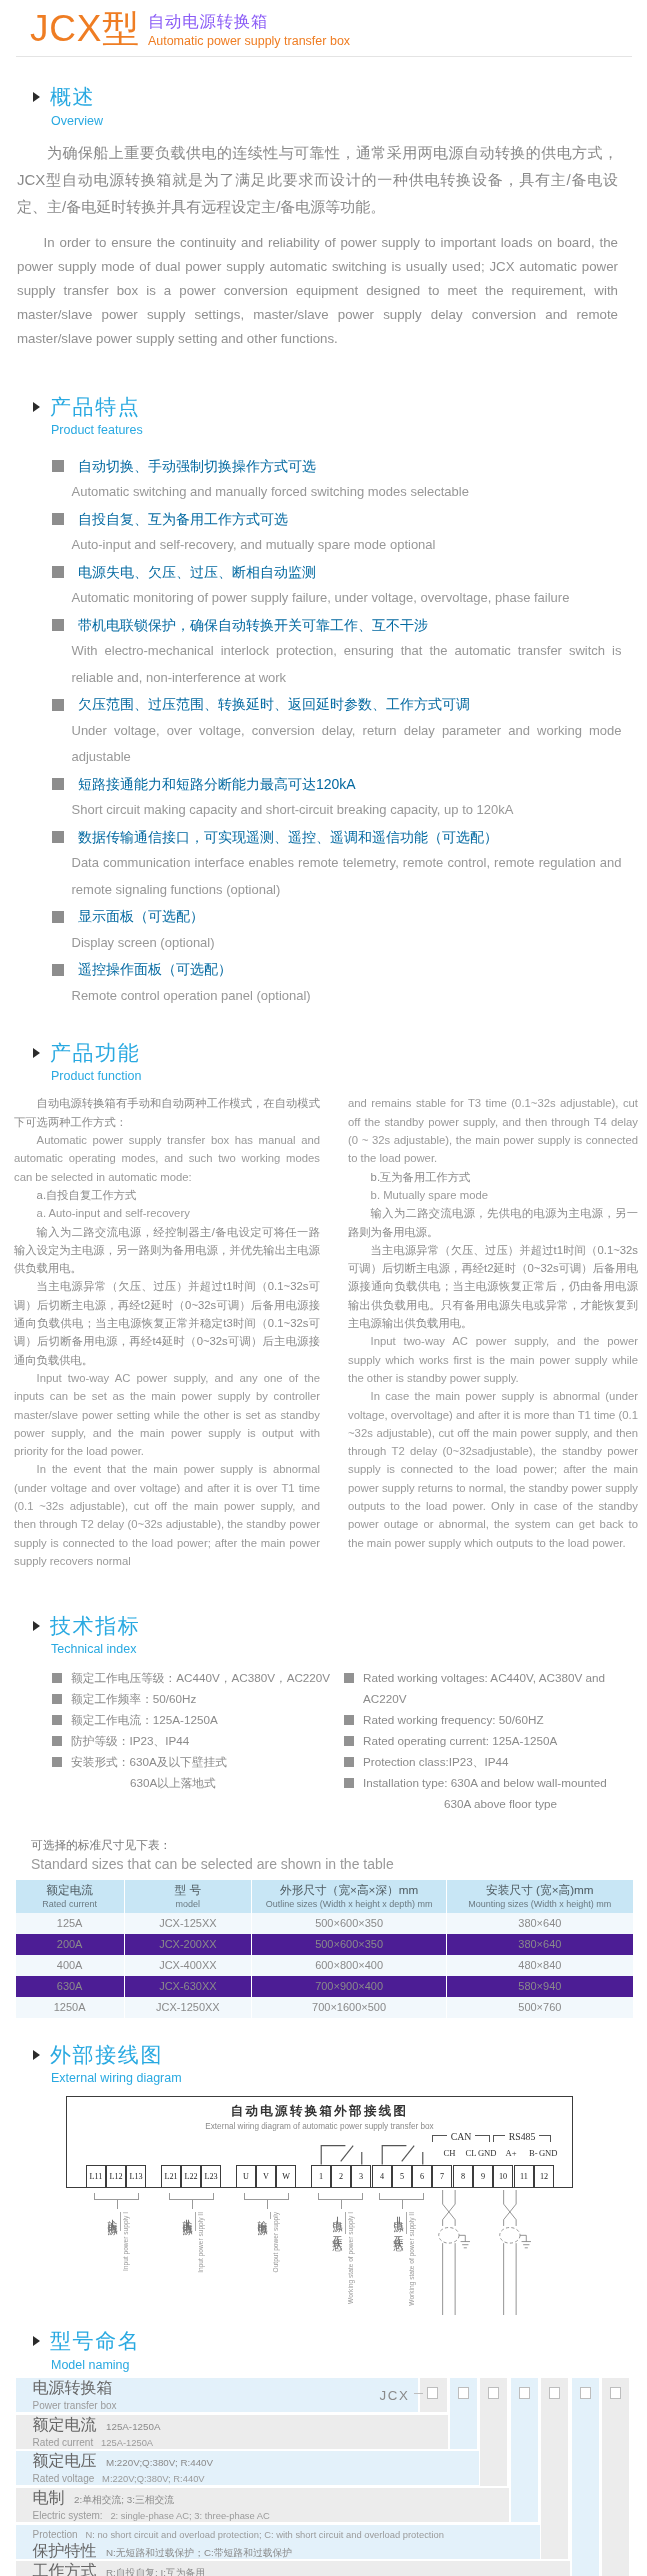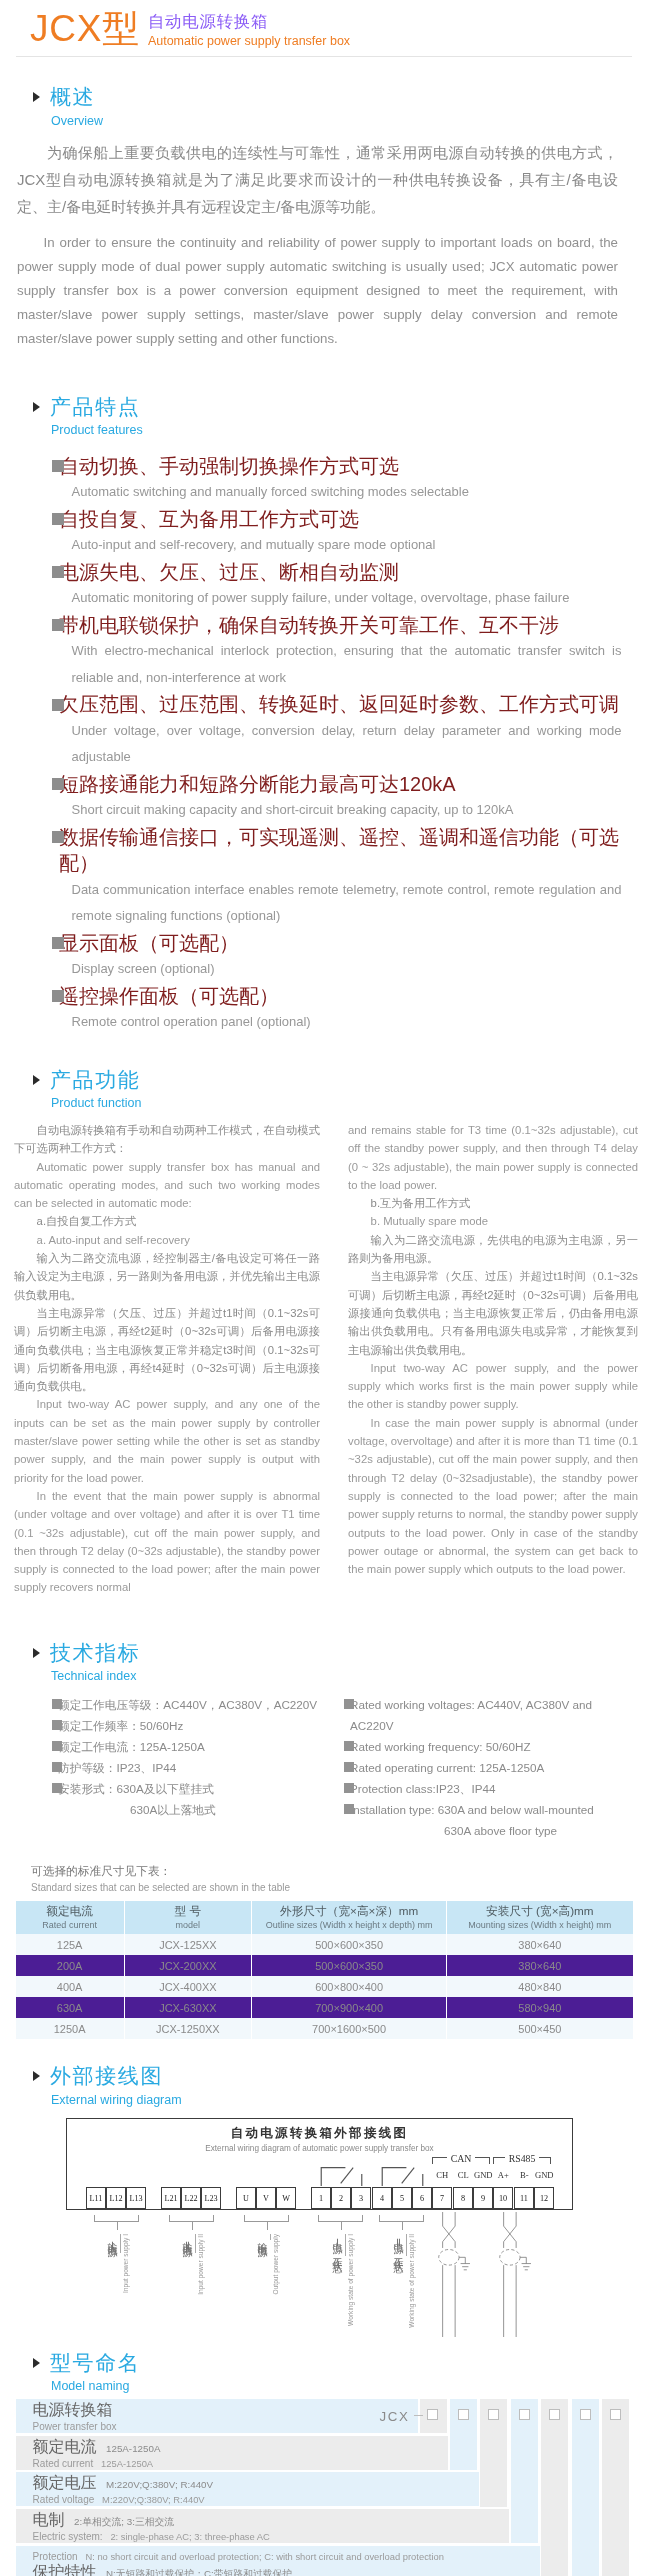--- a/index.html
+++ b/index.html
@@ -19,53 +19,53 @@
   .sec-cn{font-size:21px;color:#29a9e1;letter-spacing:1.6px;font-weight:400}
   .sec-en{font-size:12.5px;color:#29a9e1;margin:2.3px 0 0 18px}
   .mt-ov{margin-top:26.5px}.mt-ft{margin-top:42px}.mt-fn{margin-top:30px}
   .mt-ti{margin-top:42px}.mt-wd{margin-top:23.4px}.mt-nm{margin-top:0}
   
   .para{margin:11px 30px 0 17px;text-align:justify;text-indent:2em}
   .para.cn{font-size:15px;line-height:27px;color:#898989}
   .para.en{font-size:13.3px;line-height:24px;color:#919191}
   
   .features{margin:15.6px 26.5px 0 52px}
-  .feat-cn{position:relative;font-size:20px;line-height:26.5px;color:#7f1d1d;padding-left:7px}
+  .feat-cn{position:relative;font-size:14px;line-height:26.5px;color:#0369a1;padding-left:26px}
   .feat-en{font-size:13px;line-height:26.5px;color:#989898;padding-left:19.5px;text-align:justify}
   .sq{position:absolute;left:0;top:7.8px;width:11.7px;height:11.7px;background:#8d8d8d}
   
   .cols{display:flex;margin:11px 9.4px 0 14px;gap:28px}
   .colL{width:306px}.colR{width:290px}
   .fp{font-size:11.3px;line-height:18.3px;text-align:justify;text-indent:2em}
   .fp.cn{color:#8a8a8a}.fp.en{color:#9a9a9a}
   .fp.cont{text-indent:0}.fp.tl{text-align:left}
   
   .tech-cols{display:flex;margin:11px 0 0 52px}
   .techL{width:292px}.techR{width:290px}
-  .ti{position:relative;font-size:11.7px;line-height:21px;color:#8b8b8b;padding-left:6px}
+  .ti{position:relative;font-size:11.7px;line-height:21px;color:#8b8b8b;padding-left:19px}
   .sq2{position:absolute;left:0;top:5.5px;width:10px;height:10px;background:#929292}
   .ti.cont{padding-left:78px}.ti.contr{padding-left:100px}
   
   .note-cn{margin:23.4px 0 0 31px;font-size:11.7px;color:#787878}
-  .note-en{margin:3.1px 0 0 31px;font-size:10px;color:#9a9a9a}
+  .note-en{margin:3.1px 0 0 31px;font-size:14px;color:#9a9a9a}
   table.sizes{width:617px;margin:7.8px 15.6px 0 15.6px;border-collapse:collapse}
   .sizes th{background:#c8e6f5;border-left:1.6px solid #fff;padding:3.1px 0 3.9px;font-weight:400}
   .sizes th:first-child,.sizes td:first-child{border-left:none}
   .th-cn{font-size:11.7px;color:#4f5b61}
   .th-en{font-size:9px;color:#6b7a82;margin-top:0.8px}
   .sizes td{text-align:center;font-size:11px;color:#8a8a8a;height:21px;border-left:1.6px solid #fff}
   tr.odd td{background:#f2f8fc}tr.even td{background:#4c1d95}
   
   .diagram{position:relative;height:231px;margin-top:11px;font-family:"Liberation Serif","DejaVu Serif",serif}
   .dbox{position:absolute;left:66px;top:0;width:507px;height:92px;border:1.6px solid #3c3c3c}
   .dt-cn{position:absolute;left:0;right:0;top:6.2px;text-align:center;font-size:12.5px;color:#333;font-weight:bold;letter-spacing:2.3px}
   .dt-en{position:absolute;left:0;right:0;top:25px;text-align:center;font-size:8.2px;color:#8a8a8a;font-family:"Liberation Sans",sans-serif}
   .brk{position:absolute;top:39px;height:7px;border:0.8px solid #555;border-bottom:none;text-align:center}
   .brk span{position:relative;top:-7px;background:#fff;padding:0 3.9px;font-size:9.8px;color:#333;display:inline-block}
-  .pin{position:absolute;top:52px;width:26.5px;text-align:center;font-size:8.6px;color:#333}
+  .pin{position:absolute;top:52px;width:26.5px;text-align:right;font-size:8.6px;color:#333}
   .term{position:absolute;top:69px;width:20px;height:22.6px;border:0.8px solid #3c3c3c;background:#fff;
         text-align:center;line-height:21px;font-size:8.2px;color:#222}
   .sw{position:absolute;top:45px}
   .cup{position:absolute;top:97px;height:7px;width:45px;border-left:0.8px solid #999;border-right:0.8px solid #999;border-bottom:0.8px solid #999}
   .cup:after{content:"";position:absolute;left:50%;top:7px;height:8.6px;border-left:0.8px solid #999}
   .glabel{position:absolute;top:116px;display:flex;align-items:flex-start}
   .g-cn{writing-mode:vertical-rl;font-size:10px;color:#707070;letter-spacing:1.6px;border-right:0.8px solid #aaa;padding-right:0.8px;font-family:"Liberation Sans",sans-serif}
   .g-en{writing-mode:vertical-rl;transform:rotate(180deg);font-size:6.6px;color:#9b9b9b;margin-left:0.8px;font-family:"Liberation Sans",sans-serif}
   .tp{position:absolute;top:94px}
   
@@ -232,21 +232,21 @@
     <tr class="even">
         <td>630A</td>
         <td>JCX-630XX</td>
         <td>700×900×400</td>
         <td>580×940</td>
       </tr>
     <tr class="odd">
         <td>1250A</td>
         <td>JCX-1250XX</td>
         <td>700×1600×500</td>
-        <td>500×450</td>
+        <td>500×760</td>
       </tr>
   </tbody>
 </table>
 
 <div class="sec mt-wd">
   <div class="sec-head">
     <span class="tri"></span>
     <span class="sec-cn">外部接线图</span>
   </div>
   <div class="sec-en">External wiring diagram</div>

